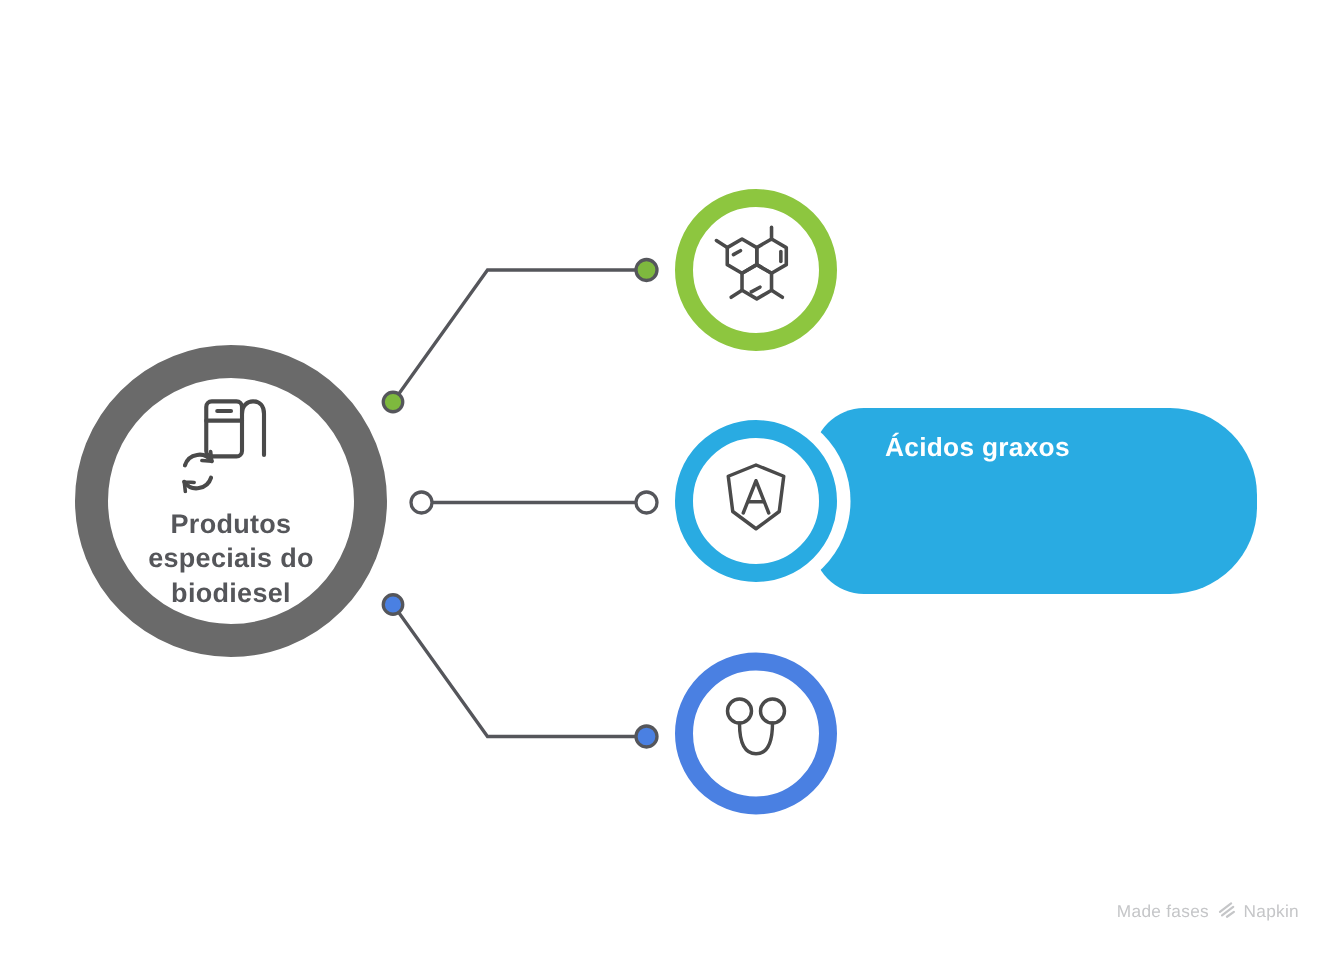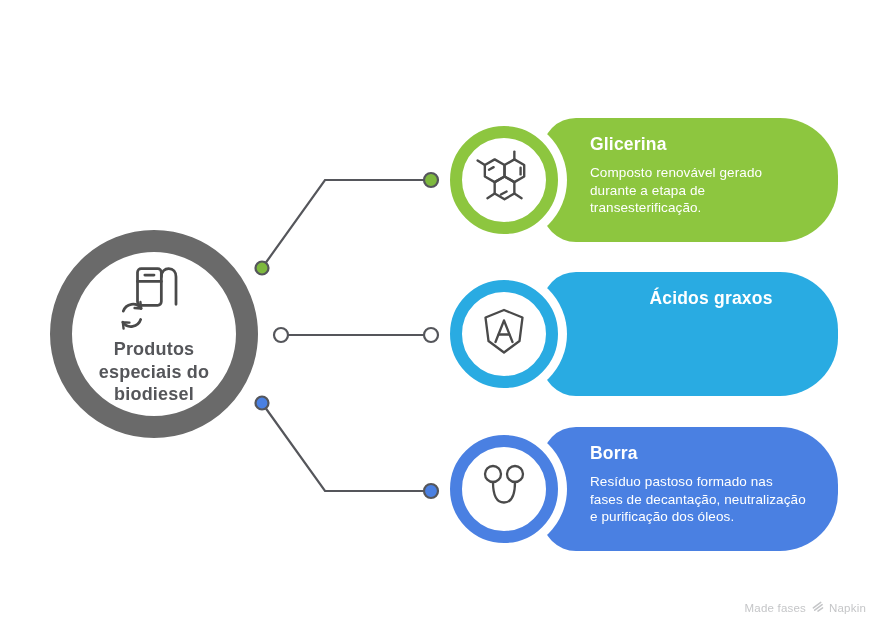--- a/index.html
+++ b/index.html
@@ -81,62 +81,50 @@
         <path d="M28 48.5 L20.8 48 M28 48.5 L27.2 41.5" stroke-width="2.6"></path>
         <path d="M27.5 60.5 A11 11 0 0 1 8 63.5"></path>
         <path d="M8 63.5 L15.2 64 M8 63.5 L8.8 70.5" stroke-width="2.6"></path>
       </svg>
     </span>
     <div class="hub-title" style="color: rgb(85, 86, 90);">Produtos
 especiais do
 biodiesel</div>
   </div>
 
-  <div class="card r1" style="background-color: rgb(141, 198, 63);">
-    <div class="card-title">Glicerina</div>
-    <div class="card-desc">Composto renovável gerado
-durante a etapa de
-transesterificação.</div>
-  </div>
   <div class="badge r1" style="border-color: rgb(141, 198, 63);">
     <span>
       <svg width="58" height="58" viewBox="0 0 56 56" fill="none" stroke="#4A4A4A" stroke-width="2.3" stroke-linecap="round" stroke-linejoin="round">
         <polygon points="19,10 28.5,15.5 28.5,26.5 19,32 9.5,26.5 9.5,15.5"></polygon>
         <polygon points="38,10 47.5,15.5 47.5,26.5 38,32 28.5,26.5 28.5,15.5"></polygon>
         <polygon points="28.5,26.5 38,32 38,43 28.5,48.5 19,43 19,32"></polygon>
         <line x1="9.5" y1="15.5" x2="2.5" y2="11"></line>
         <line x1="38" y1="10" x2="38" y2="2.5"></line>
         <line x1="19" y1="43" x2="12" y2="47.5"></line>
         <line x1="38" y1="43" x2="45" y2="47.5"></line>
         <line x1="44" y1="18" x2="44" y2="24.5"></line>
         <line x1="13.5" y1="20" x2="18" y2="17.5"></line>
         <line x1="25" y1="44" x2="30.5" y2="41"></line>
       </svg>
     </span>
   </div>
 
-  <div class="card r2" style="background-color: rgb(41, 171, 226); text-align: center;">
+  <div class="card r2" style="background-color: rgb(41, 171, 226);">
     <div class="card-title">Ácidos graxos</div>
   </div>
   <div class="badge r2" style="border-color: rgb(41, 171, 226);">
     <span>
       <svg width="56" height="56" viewBox="0 0 56 56" fill="none" stroke="#4A4A4A" stroke-width="2.3" stroke-linecap="round" stroke-linejoin="round">
         <path d="M28 6 L46.5 13.5 L43.5 37 L28 48.5 L12.5 37 L9.5 13.5 Z"></path>
         <path d="M28 16.5 L19.5 38 M28 16.5 L36.5 38"></path>
         <line x1="22.8" y1="30.5" x2="33.2" y2="30.5"></line>
       </svg>
     </span>
   </div>
 
-  <div class="card r3" style="background-color: rgb(74, 128, 226);">
-    <div class="card-title">Borra</div>
-    <div class="card-desc">Resíduo pastoso formado nas
-fases de decantação, neutralização
-e purificação dos óleos.</div>
-  </div>
   <div class="badge r3" style="border-color: rgb(74, 128, 226);">
     <span>
       <svg width="56" height="56" viewBox="0 0 56 56" fill="none" stroke="#4A4A4A" stroke-width="2.3" stroke-linecap="round" stroke-linejoin="round">
         <circle cx="17" cy="15" r="8"></circle>
         <circle cx="39" cy="15" r="8"></circle>
         <path d="M17 23 C17 35 20 43.5 28 43.5 C36 43.5 39 35 39 23"></path>
       </svg>
     </span>
   </div>
 

